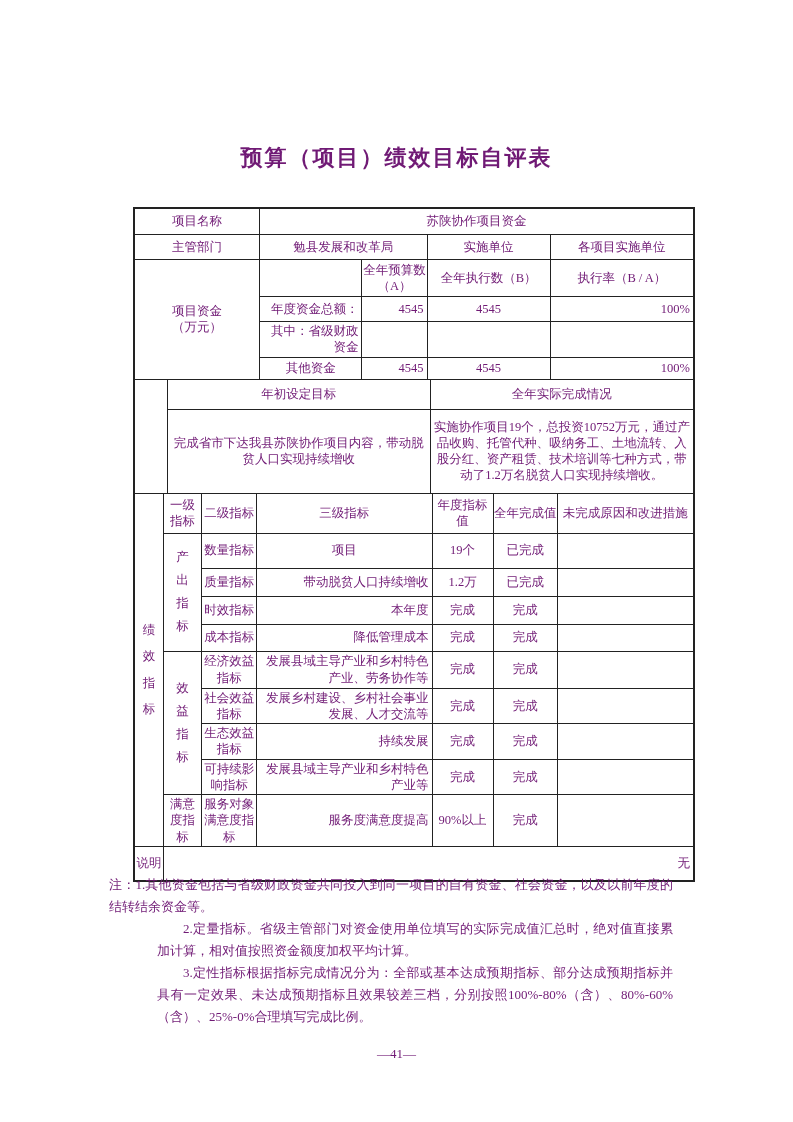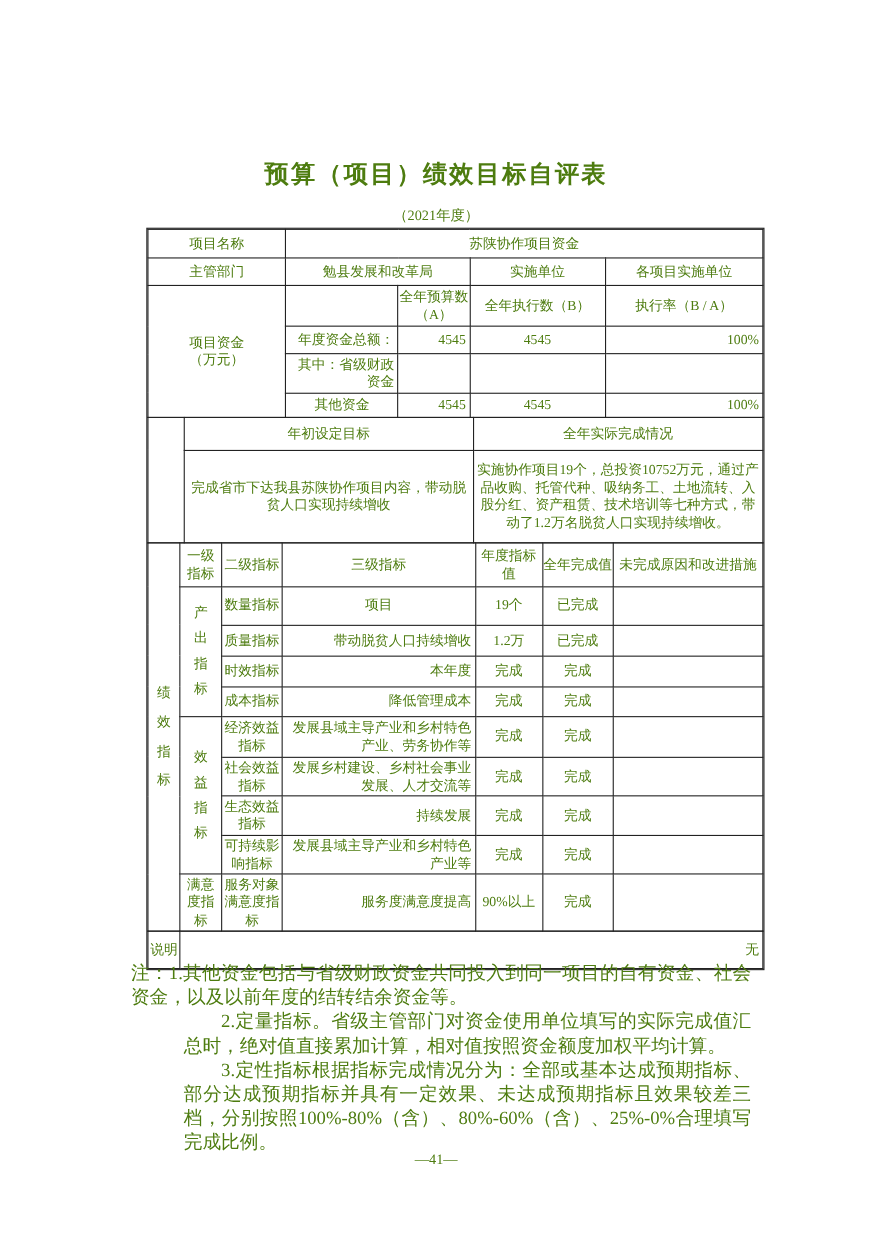--- a/index.html
+++ b/index.html
@@ -1,18 +1,18 @@
 <!DOCTYPE html>
 <html><head>
 <meta charset="utf-8">
 <style>
   html,body { margin:0; padding:0; background:#ffffff; }
   .page {
     position:relative; width:793px; height:1122px; background:#ffffff;
-    font-family:"Liberation Serif","DejaVu Serif",serif; color:#4d7c0f;
+    font-family:"Liberation Serif","DejaVu Serif",serif; color:#701a75;
     overflow:hidden;
   }
   .doc-title {
     position:absolute; top:143px; left:0; width:793px; text-align:center;
     font-size:22px; font-weight:bold; letter-spacing:2px;
   }
   .doc-subtitle {
     position:absolute; top:187px; left:0; width:793px; text-align:center;
     font-size:13px;
   }
@@ -34,37 +34,36 @@
   td.pad0 { padding:1px 0;text-align:center; }
   .prewrap { white-space:pre-line; }
   
   td.vert { padding:0; }
   td.vert .v1 { display:inline-block; width:1.15em; line-height:1.85; text-align:center; }
   td.vert .v2 { display:inline-block; width:2.3em; line-height:1.5; text-align:center;margin-left:35px; }
   td.vtall .v1 { line-height:2.1; }
   .goal-set { text-align:center; padding:2px 8px; }
   .goal-actual { text-align:center; padding:2px 4px; line-height:1.55; }
   .notes {
-    position:absolute; top:874px; left:119px; width:564px;
-    font-size:17px; line-height:22px; text-align:justify;
+    position:absolute; top:874px; left:109px; width:564px;
+    font-size:13px; line-height:22px; text-align:justify;
   }
   .notes p { margin:0; }
   .notes p.ind { text-indent:2em;margin-left:48px; }
   .page-number {
     position:absolute; top:1046px; left:0; width:793px; text-align:center;
     font-size:13px;
   }
 </style>
 </head>
 <body>
 
 <div class="page">
 
   <div class="doc-title">预算（项目）绩效目标自评表</div>
-  <div class="doc-subtitle">（2021年度）</div>
 
   <div class="sheet">
 
     <table>
       <colgroup>
           <col style="width:125px">
           <col style="width:102px">
           <col style="width:65px">
           <col style="width:123px">
           <col style="width:143px">

